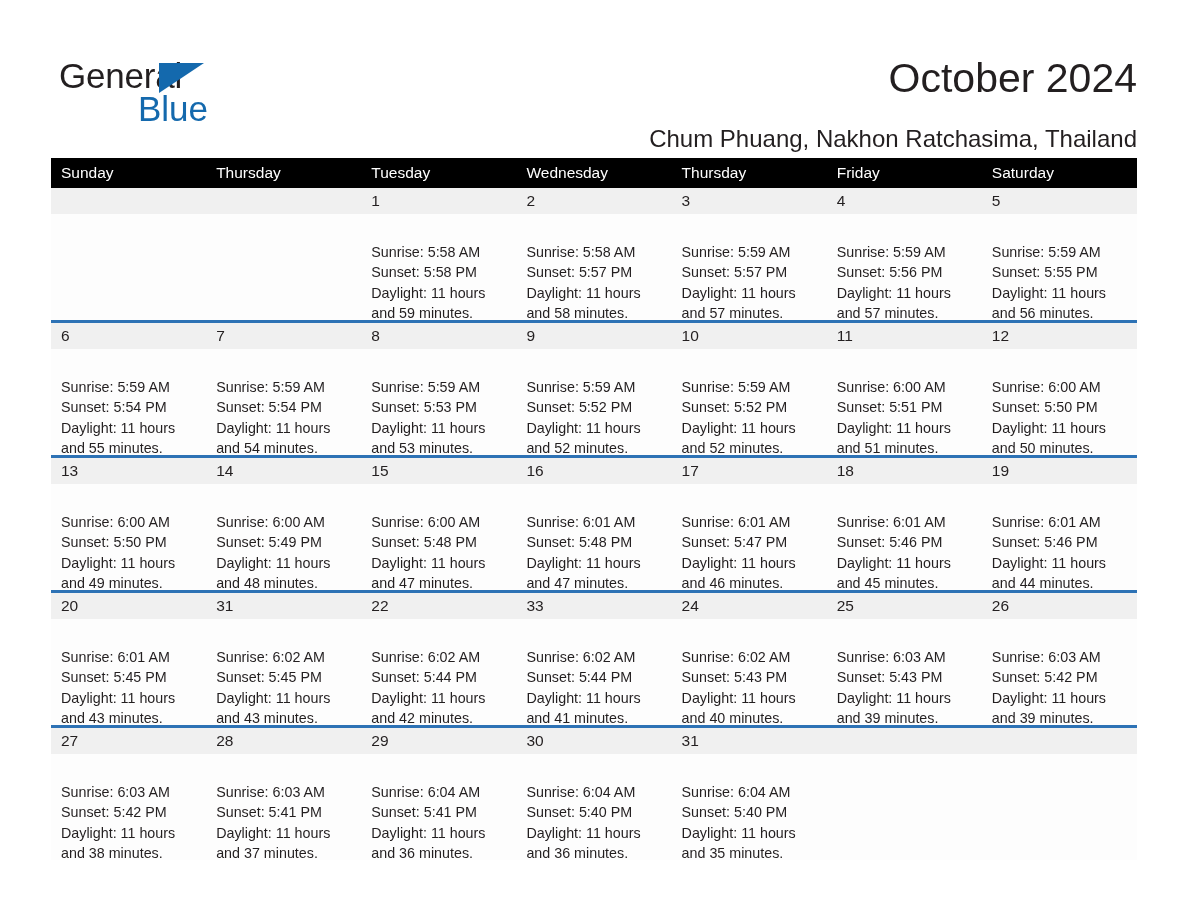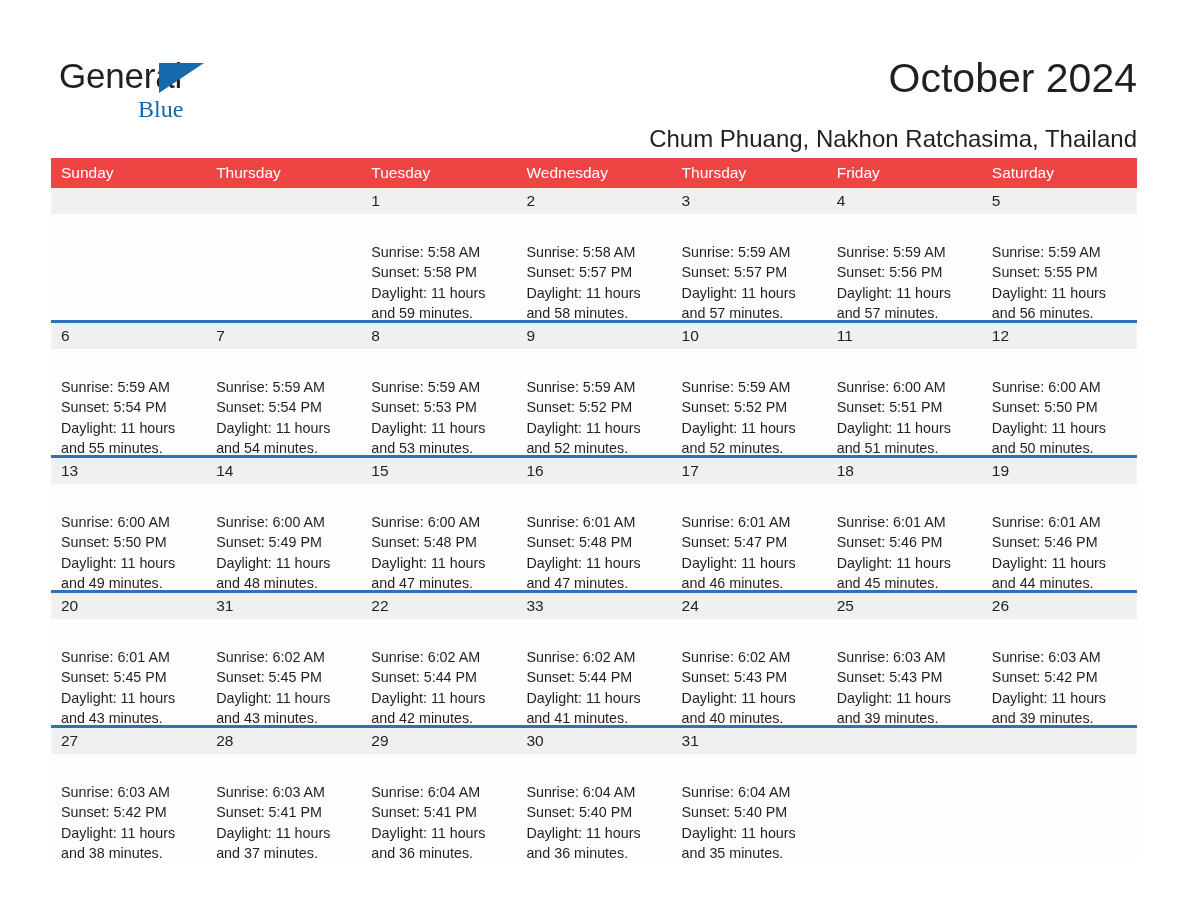--- a/index.html
+++ b/index.html
@@ -51,23 +51,23 @@
     top: 13px;
     width: 0;
     height: 0;
     border-left: 45px solid #1469ad;
     border-bottom: 30px solid transparent;
   }
   .logo-blue {
     position: absolute;
     left: 79px;
     top: 39px;
-    font-size: 24px;
+    font-size: 35px;
     color: #1469ad;
-    font-family: Liberation Serif, serif;
+    font-family: Liberation Sans, sans-serif;
     font-weight: 400;
     line-height: 40px;
     white-space: nowrap;
   }
 
   .title-block {
     position: absolute;
     right: 0px;
     top: 8px;
     text-align: right;
@@ -91,21 +91,21 @@
   
   .calendar {
     position: absolute;
     left: 51px;
     top: 158px;
     width: 1086px;
   }
   .weekday-row {
     display: flex;
     width: 100%;
-    background: #ef4444;
+    background: #000000;
     height: 30px;
   }
   .weekday {
     flex: 1 1 0;
     min-width: 0;
     color: #ffffff;
     font-size: 15.5px;
     line-height: 30px;
     padding-left: 10px;
     white-space: nowrap;

